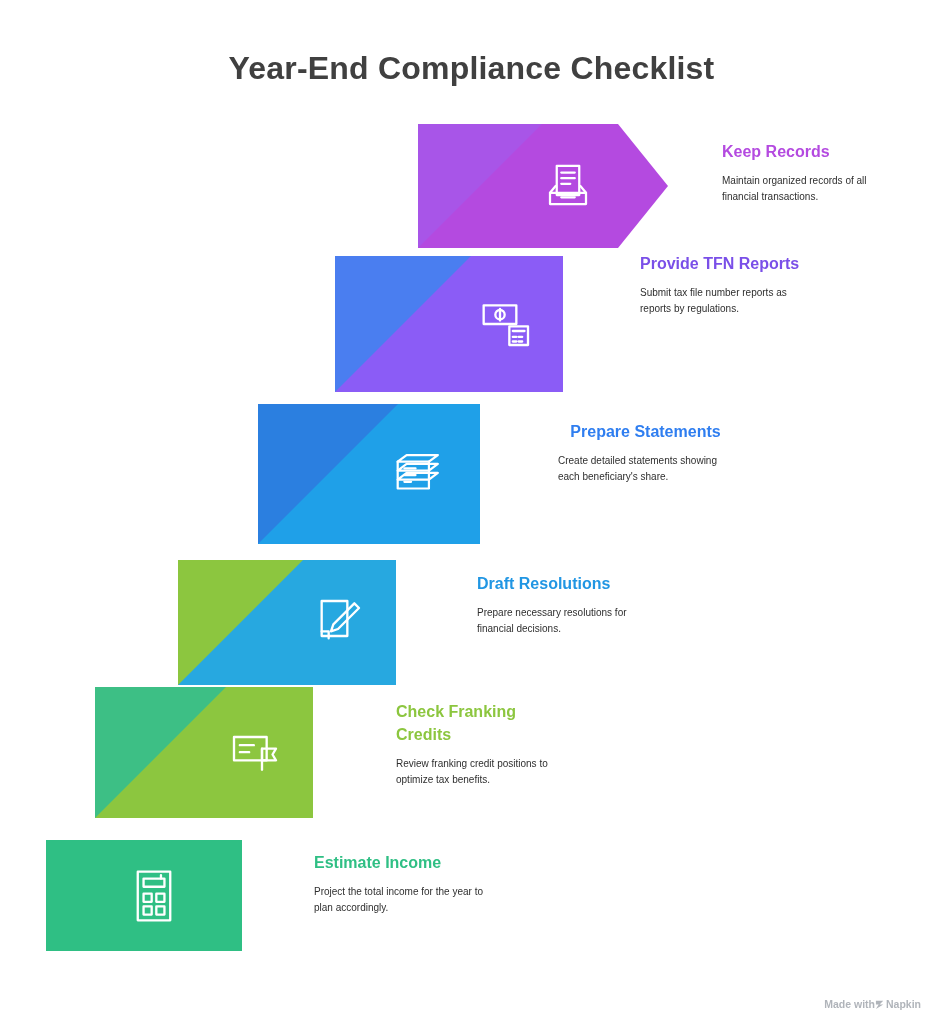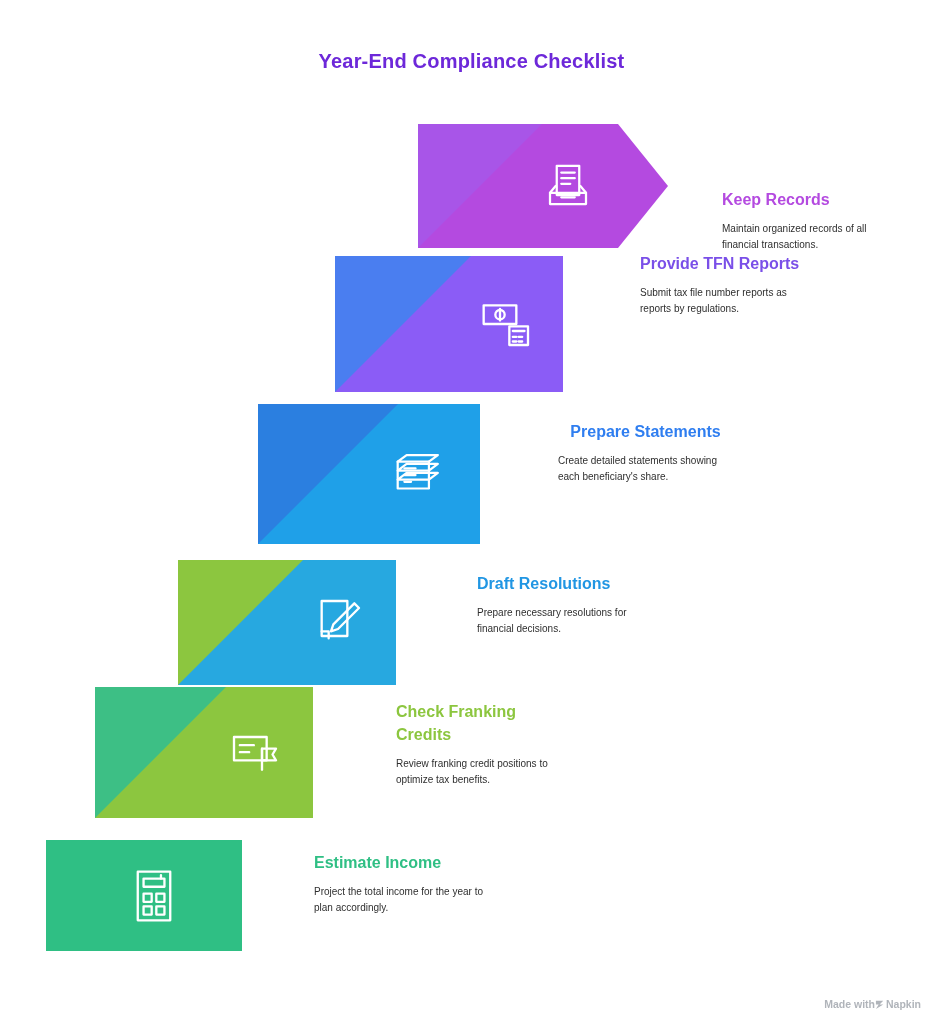--- a/index.html
+++ b/index.html
@@ -17,23 +17,23 @@
   #canvas {
     position: absolute;
     inset: 0;
   }
   .title {
     position: absolute;
     top: 50px;
     left: 0;
     width: 943px;
     text-align: center;
-    font-size: 20px;
+    font-size: 32px;
     font-weight: bold;
-    color: #6d28d9;
+    color: #404040;
     letter-spacing: 0.2px;
   }
 
   
   .step {
     position: absolute;
   }
   .step-shape {
     position: absolute;
     top: 0;
@@ -94,21 +94,21 @@
     <div class="step-icon" style="left:120px; top:32px; width:60px; height:60px;">
       <svg width="54" height="54" viewBox="0 0 48 48" fill="none" stroke="#ffffff" stroke-width="2" stroke-linecap="round" stroke-linejoin="round">
         <path d="M14 6 h20 v26 h-20 z"></path>
         <path d="M18 12 h12 M18 17 h12 M18 22 h8"></path>
         <path d="M8 30 h32 v10 H8 z"></path>
         <path d="M8 30 l5 -6 M40 30 l-5 -6"></path>
         <path d="M18 34 h12"></path>
       </svg>
     </div>
   </div>
-  <div class="step-text" style="left:722px; top:140px; width:172px;margin-top:48px;">
+  <div class="step-text" style="left:722px; top:140px; width:172px;">
     <p class="step-heading" style="color:#b44ae0;">Keep Records</p>
     <p class="step-desc">Maintain organized records of all financial transactions.</p>
   </div>
 
   <div class="step" style="left:335px; top:256px; width:228px; height:136px;">
     <svg class="step-shape" width="230" height="138" viewBox="0 0 230 138">
       <path d="M0,0 L228,0 L228,136 L0,136 Z" fill="#8b5cf6"></path>
       <path d="M0,0 L0,136 L136,0 Z" fill="#4a7ef0"></path>
     </svg>
     <div class="step-icon" style="left:140px; top:36px; width:64px; height:64px;">

